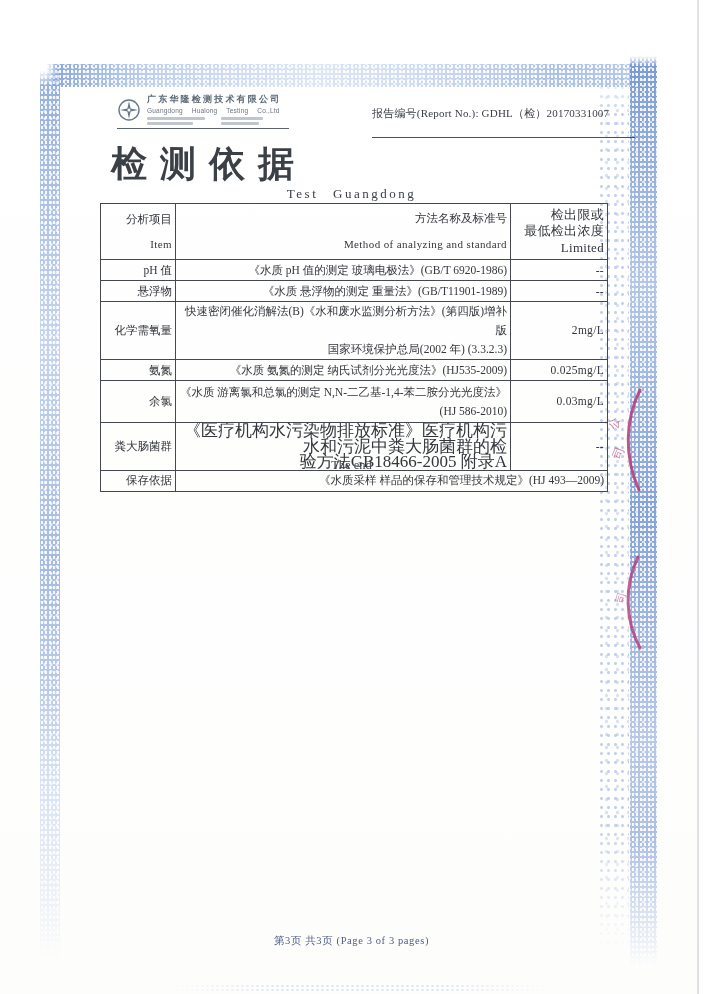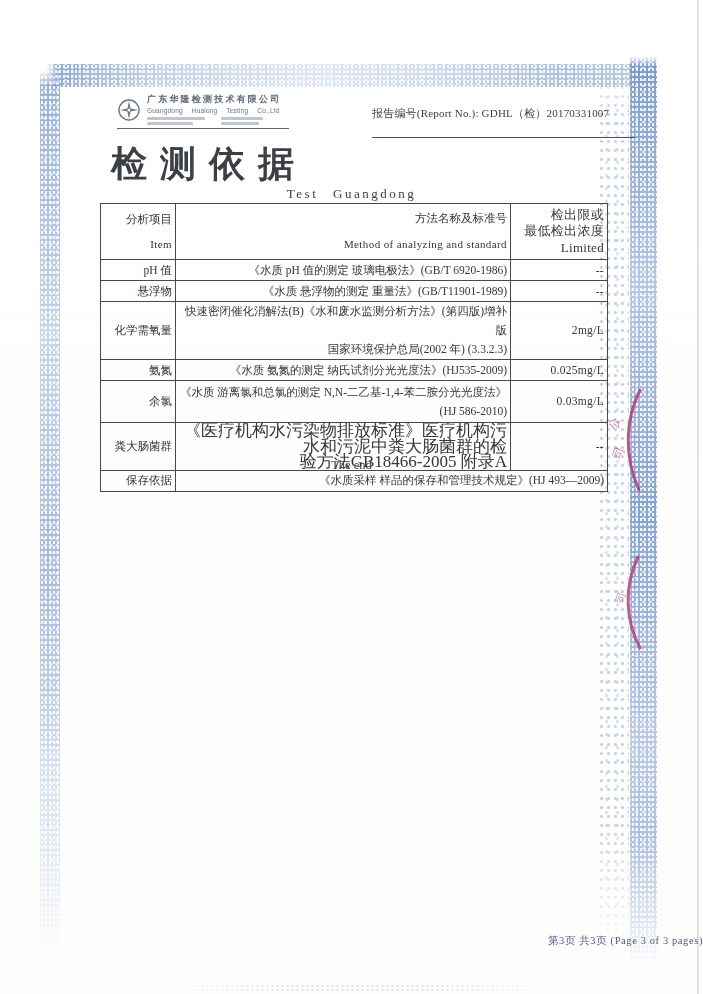--- a/index.html
+++ b/index.html
@@ -107,21 +107,21 @@
   .th-en{line-height:18px;margin-top:7px;font-size:11px;letter-spacing:.4px;}
   .th-l{line-height:16.5px;font-size:13px;}
   .r-lines-1 td{height:20px;}
   .r-lines-2 td{height:41px;}
   .r-small td{height:32px;}
   .r-small .c-method div{font-size:17px;line-height:15.5px;}
   .c-method div{line-height:19px;}
   .c-limit{letter-spacing:.3px;}
   
   .the-end{position:absolute;left:98px;top:458px;width:507px;text-align:center;font-size:12.5px;color:#3d4148;}
-  .footer{position:absolute;left:0;top:934px;width:703px;text-align:right;font-size:10.5px;color:#4d5b86;letter-spacing:.6px;}
+  .footer{position:absolute;left:0;top:934px;width:703px;text-align:center;font-size:10.5px;color:#4d5b86;letter-spacing:.6px;}
 </style>
 </head>
 <body>
 
 <div class="page">
 
   <div class="band band-top"></div>
   <div class="band band-left"></div>
   <div class="band band-right-speckle"></div>
   <div class="band band-right"></div>

